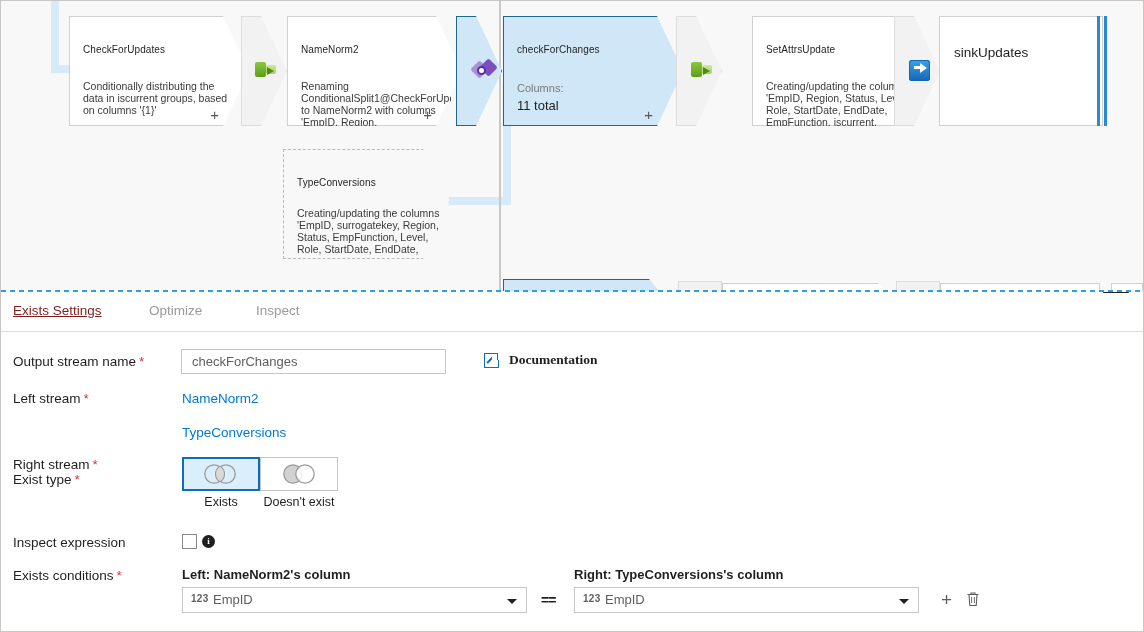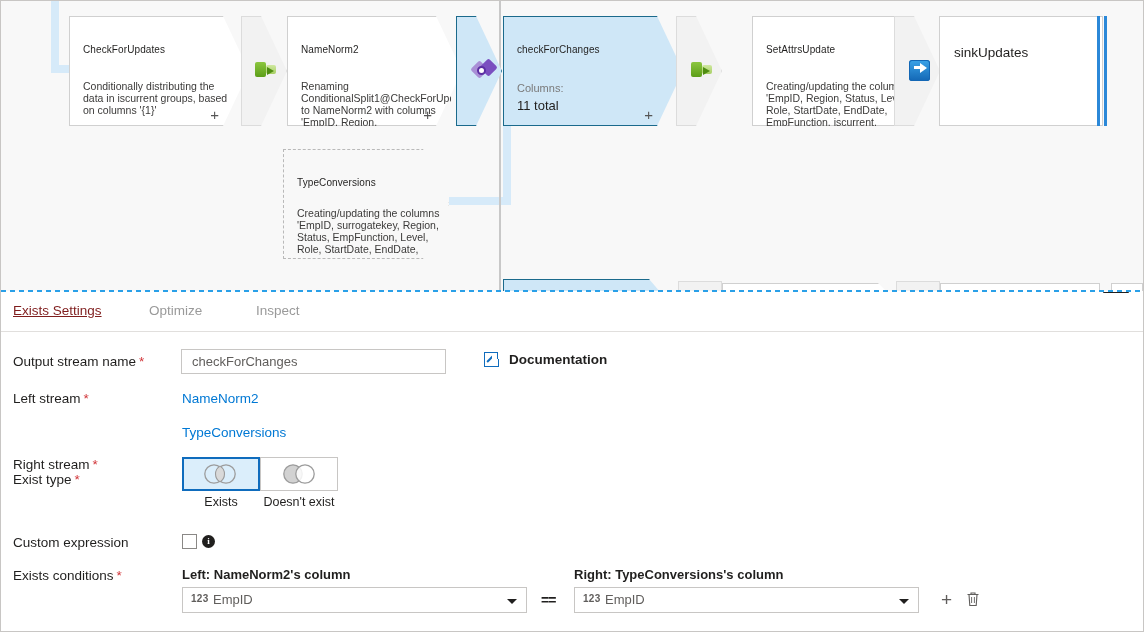--- a/index.html
+++ b/index.html
@@ -93,21 +93,21 @@
 
   
   .form{position:absolute;left:0;top:331px;width:1142px;height:300px;background:#fff;}
   .lbl{position:absolute;font-size:13.5px;color:#201f1e;white-space:nowrap;}
   .req{color:#d13438;margin-left:3px;}
   .lnk{position:absolute;font-size:13.5px;color:#0078d4;cursor:pointer;white-space:nowrap;}
 
   .txtin{position:absolute;box-sizing:border-box;border:1px solid #c8c6c4;background:#fff;
     font-family:"Liberation Sans",sans-serif;font-size:13px;color:#605e5c;padding:0 10px;outline:none;}
 
-  .doclink{position:absolute;display:flex;gap:10px;cursor:pointer;}
+  .doclink{position:absolute;display:flex;align-items:center;gap:10px;cursor:pointer;font-family:Liberation Serif, serif;}
   .doclink .txt{font-size:13.5px;font-weight:bold;color:#201f1e;}
   .extico{position:relative;width:15px;height:15px;border:1.6px solid #0f6cbd;box-sizing:border-box;}
   .extico:before{content:"";position:absolute;left:2px;top:8px;width:9px;height:1.6px;background:#0f6cbd;
      transform:rotate(-45deg);transform-origin:left center;}
   .extico:after{content:"";position:absolute;right:0px;top:-1px;width:6px;height:6px;
      border-top:1.6px solid #0f6cbd;border-right:1.6px solid #0f6cbd;}
   .extico .mask{position:absolute;right:-1px;top:-1px;width:7px;height:7px;background:#fff;}
 
   
   .tile{position:absolute;width:78px;height:34px;box-sizing:border-box;border:1px solid #c8c6c4;
@@ -277,21 +277,21 @@
     <div class="tilecap" style="left:181px;top:163px;">Exists</div>
 
     <div class="tile" style="left:259px;top:125px;">
       <svg width="46" height="22" viewBox="0 0 46 22">
         <circle cx="17" cy="11" r="9.2" fill="#d2d2d2" stroke="#9c9c9c" stroke-width="1.3"></circle>
         <circle cx="29" cy="11" r="9.2" fill="#ffffff" fill-opacity="0.85" stroke="#9c9c9c" stroke-width="1.3"></circle>
       </svg>
     </div>
     <div class="tilecap" style="left:259px;top:163px;">Doesn't exist</div>
 
-    <div class="lbl" style="left:12px;top:203px;">Custom expression</div>
+    <div class="lbl" style="left:12px;top:203px;">Inspect expression</div>
     <div class="chk" style="left:181px;top:202px;"></div>
     <div class="infoico" style="left:201px;top:203px;">i</div>
 
     <div class="lbl" style="left:12px;top:236px;">
       <span>Exists conditions</span><span class="req">*</span>
     </div>
 
     <div class="colhdr" style="left:181px;top:235px;">Left: NameNorm2's column</div>
     <div class="colhdr" style="left:573px;top:235px;">Right: TypeConversions's column</div>
 

